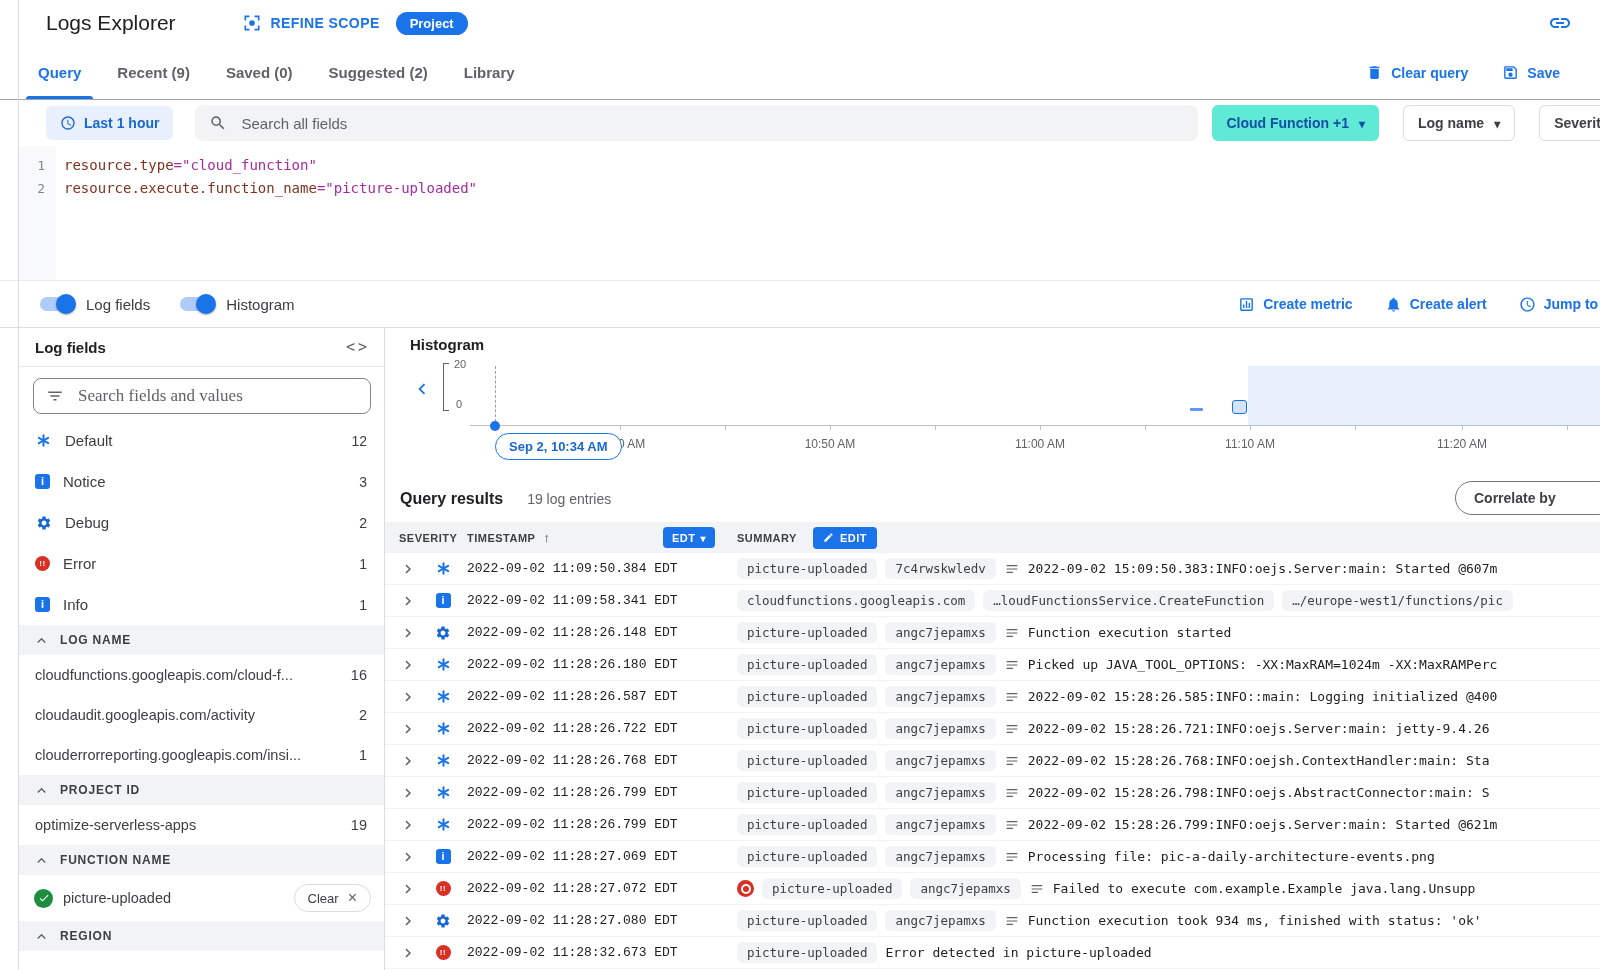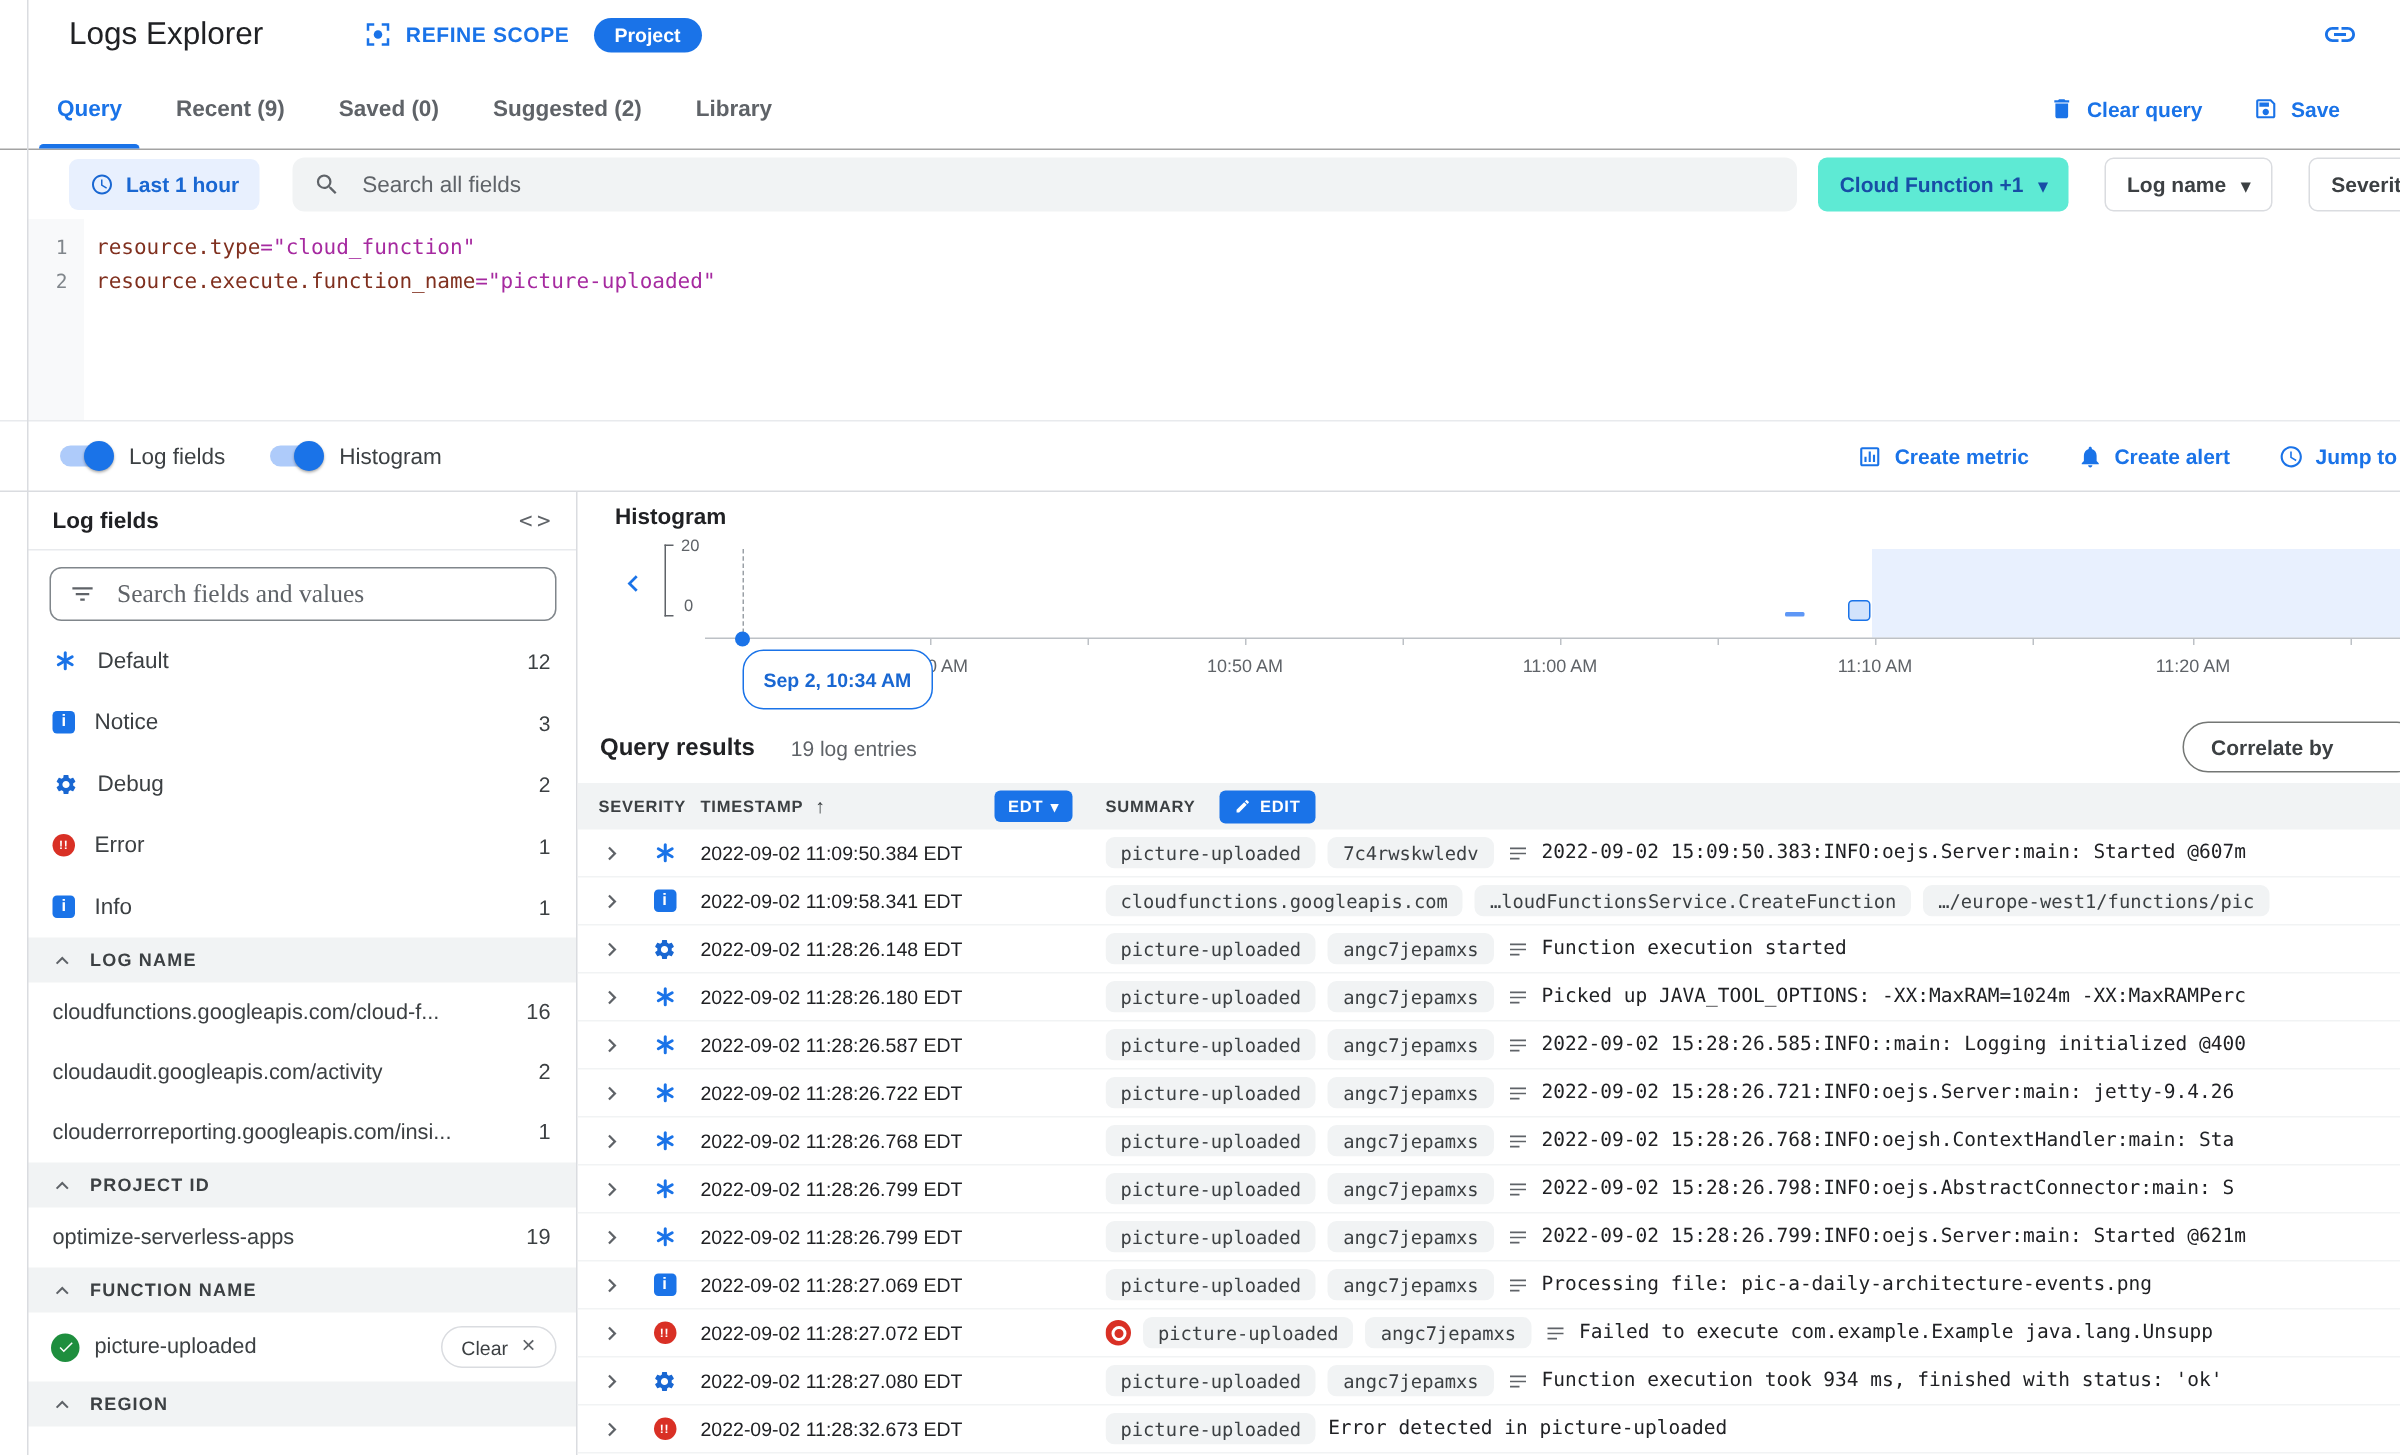--- a/index.html
+++ b/index.html
@@ -126,21 +126,21 @@
   .h-ymax{position:absolute;left:69px;top:30px;font-size:11px;color:#5f6368;}
   .h-ymin{position:absolute;left:71px;top:70px;font-size:11px;color:#5f6368;}
   .h-axis{position:absolute;left:85px;right:0;top:97px;height:1px;background:#bdc1c6;}
   .h-tick{position:absolute;top:98px;width:1px;height:4px;background:#bdc1c6;}
   .h-sel{position:absolute;left:863px;right:0;top:38px;height:59px;background:#e8f0fe;cursor:pointer;}
   .h-bar1{position:absolute;left:805px;top:80px;width:13px;height:3px;background:#5e97f6;border-radius:1px;}
   .h-bar2{position:absolute;left:847px;top:72px;width:15px;height:14px;background:#d2e3fc;
        border:1.5px solid var(--accent);border-radius:3px;}
   .h-dash{position:absolute;left:110px;top:38px;height:56px;border-left:1px dashed #9aa0a6;}
   .h-dot{position:absolute;left:105px;top:93px;width:10px;height:10px;border-radius:50%;background:var(--accent);}
-  .h-pill{position:absolute;left:110px;top:105px;height:40px;padding:0 13px;border:1px solid var(--accent);
+  .h-pill{position:absolute;left:110px;top:105px;height:27px;padding:0 13px;border:1px solid var(--accent);
        border-radius:14px;background:#fff;color:var(--link-blue);font-size:13px;font-weight:700;
        display:flex;align-items:center;z-index:3;white-space:nowrap;}
   .h-xlabels{position:absolute;inset:0;pointer-events:none;}
   .h-xl{position:absolute;top:109px;width:90px;text-align:center;font-size:12px;color:#5f6368;}
   .h-xl:nth-of-type(1){left:190px}.h-xl:nth-of-type(2){left:400px}.h-xl:nth-of-type(3){left:610px}
   .h-xl:nth-of-type(4){left:820px}.h-xl:nth-of-type(5){left:1032px}
 
   
   .qr-head{position:relative;height:46px;display:flex;align-items:center;padding-left:15px;flex:none;}
   .qr-title{font-weight:700;font-size:16px;color:#202124;}
@@ -159,21 +159,21 @@
        font-weight:700;display:inline-flex;align-items:center;gap:5px;cursor:pointer;}
   .edt-chip .caret-w::after{content:"▾";font-size:10px;}
   .edit-chip{height:22px;padding:0 10px;margin-left:16px;border-radius:4px;background:var(--accent);color:#fff;
        font-size:11px;font-weight:700;display:inline-flex;align-items:center;gap:6px;cursor:pointer;}
   .edit-chip svg{width:11px;height:11px;fill:#fff;}
   .rows{flex:1;overflow:hidden;}
   .lrow{height:32px;display:flex;align-items:center;border-bottom:1px solid #f1f3f4;}
   .lr-chev{width:34px;padding-left:14px;flex:none;display:flex;cursor:pointer;}
   .lr-chev svg{width:18px;height:18px;fill:#5f6368;}
   .lr-sev{width:48px;flex:none;display:flex;justify-content:center;}
-  .lr-ts{width:270px;flex:none;font-family:Liberation Sans, sans-serif;font-size:13px;color:#202124;white-space:nowrap;}
+  .lr-ts{width:270px;flex:none;font-family:Liberation Mono, monospace;font-size:13px;color:#202124;white-space:nowrap;}
   .lr-sum{display:flex;align-items:center;gap:8px;white-space:nowrap;flex:1;overflow:hidden;
        font-family:"DejaVu Sans Mono",monospace;font-size:13px;color:#202124;}
   .chip{background:#f1f3f4;border-radius:6px;padding:3px 10px;font-size:12.5px;color:#3c4043;flex:none;
        font-family:"DejaVu Sans Mono",monospace;cursor:pointer;}
   .errb{width:17px;height:17px;border-radius:50%;background:var(--error-red);position:relative;flex:none;}
   .errb::after{content:"";position:absolute;inset:3.5px;border:2.5px solid #fff;border-radius:50%;}
   .wrapic svg{width:16px;height:16px;fill:#5f6368;}
   .msg{white-space:nowrap;}
 </style>
 </head>

